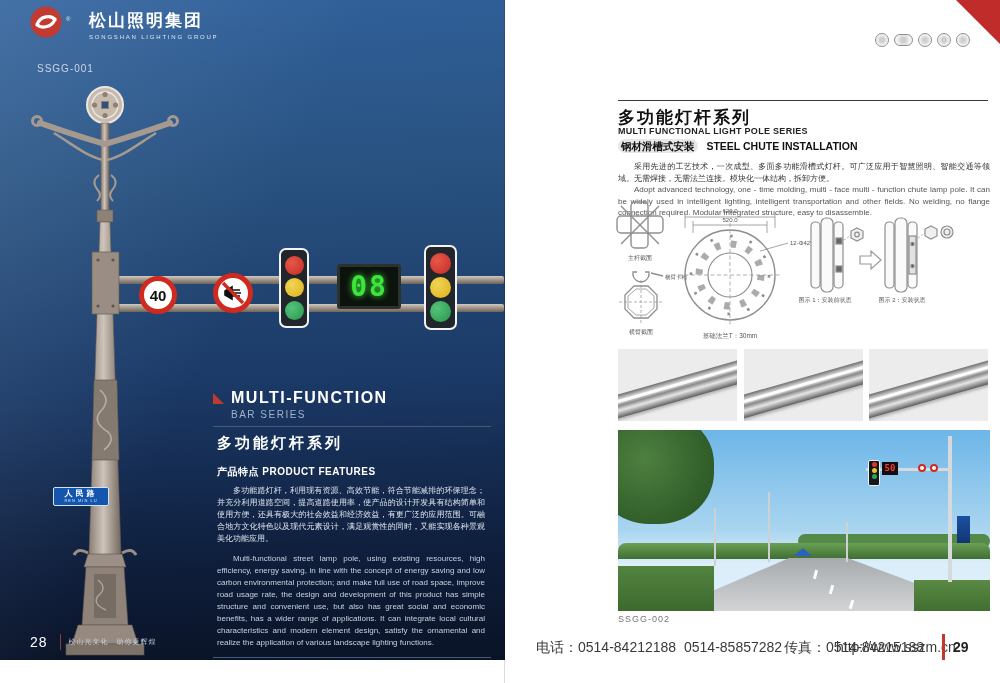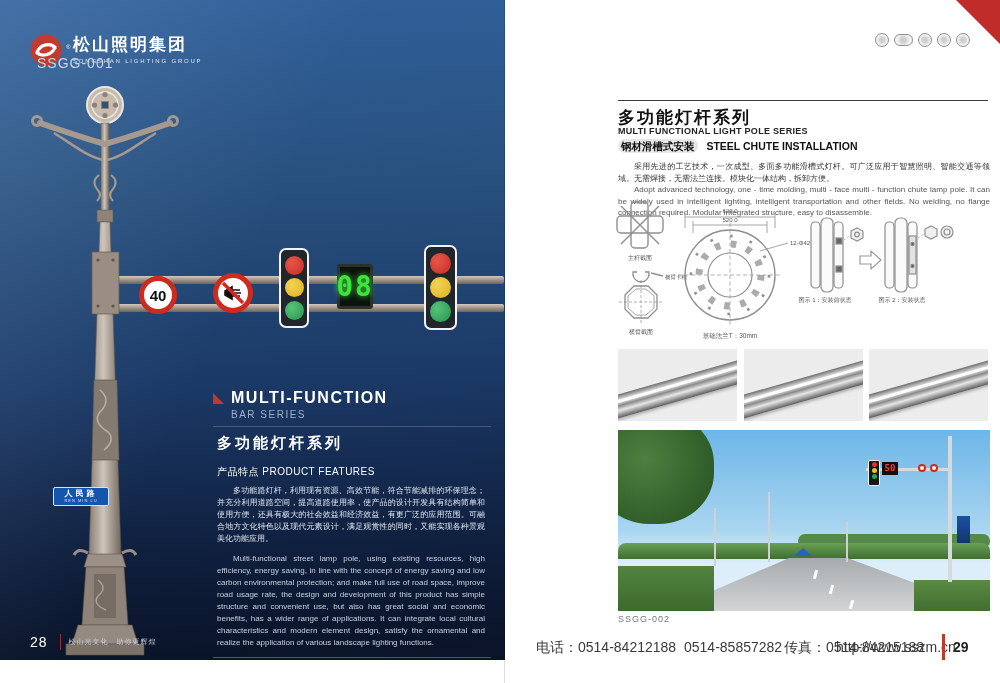--- a/index.html
+++ b/index.html
@@ -5,64 +5,64 @@
   html,body{margin:0;padding:0;background:#e9e9e9;}
   #canvas{position:relative;width:1000px;height:683px;background:#ffffff;overflow:hidden;
           font-family:"Liberation Sans", sans-serif;}
   .abs{position:absolute;}
 
   
   #left-page{left:0;top:0;width:505px;height:660px;
     background:linear-gradient(178deg,#30609a 0%,#28517f 28%,#1b3966 58%,#0e1d3a 85%,#0a1326 100%);}
   #left-page .sheen{left:0;top:0;width:505px;height:660px;
     background:linear-gradient(115deg,rgba(173,200,232,.16) 0%,rgba(173,200,232,.05) 30%,transparent 46%);}
-  #logo-row{left:28px;top:32px;display:flex;align-items:center;}
+  #logo-row{left:28px;top:4px;display:flex;align-items:flex-end;gap:16px;}
   #logo-text{margin-left:9px;}
   #brand-cn{color:#fff;font-weight:bold;font-size:17px;letter-spacing:2px;line-height:1.1;}
   #brand-en{color:#dfe6f2;font-size:6px;letter-spacing:1.8px;margin-top:3px;}
   #reg-mark{color:#e8eef8;font-size:6px;position:absolute;left:38px;top:12px;}
-  #model-code-left{left:37px;top:55px;color:#cdd6e4;font-size:14px;letter-spacing:1px;}
+  #model-code-left{left:37px;top:63px;color:#cdd6e4;font-size:10px;letter-spacing:1px;}
 
   .rail{position:absolute;left:98px;width:406px;height:8px;z-index:1;
     background:linear-gradient(#d2c9bf,#998e83 55%,#6e6459);border-radius:2px;}
   #pole-svg{left:0;top:80px;z-index:2;}
 
   .sign-circle{position:absolute;z-index:3;background:#fff;border-radius:50%;box-sizing:border-box;
     display:flex;align-items:center;justify-content:center;}
   #sign-40{left:139px;top:276px;width:38px;height:38px;border:5px solid #ce2a1f;
     font-weight:bold;font-size:15px;color:#101010;}
   #sign-nohorn{left:213px;top:273px;width:40px;height:40px;border:5px solid #ce2a1f;}
   .tlight{position:absolute;z-index:3;background:#20262c;border:2px solid #f3f3f3;border-radius:7px;
     box-sizing:border-box;display:flex;flex-direction:column;align-items:center;justify-content:space-around;padding:4px 0;}
   #tlight-1{left:279px;top:248px;width:30px;height:80px;}
   #tlight-2{left:424px;top:245px;width:33px;height:85px;}
   .lamp{border-radius:50%;}
   #tlight-1 .lamp{width:19px;height:19px;}
   #tlight-2 .lamp{width:21px;height:21px;}
   .lamp.red{background:radial-gradient(circle at 35% 35%,#e8564a,#c22d22);}
   .lamp.yellow{background:radial-gradient(circle at 35% 35%,#f2d354,#ddb21d);}
   .lamp.green{background:radial-gradient(circle at 35% 35%,#55c47a,#27954c);}
-  #countdown{left:337px;top:264px;width:36px;height:45px;z-index:3;background:#0c130c;
+  #countdown{left:337px;top:264px;width:64px;height:45px;z-index:3;background:#0c130c;
     border:3px solid #2c312c;border-radius:3px;box-sizing:border-box;
     display:flex;align-items:center;justify-content:center;
     font-family:"DejaVu Sans Mono",monospace;font-weight:bold;font-size:28px;color:#3ce43c;
     letter-spacing:2px;text-shadow:0 0 6px rgba(70,255,70,.85);}
   #street-sign{left:53px;top:487px;width:56px;height:19px;z-index:3;background:#1456ae;
     border:1px solid #d3e2f7;border-radius:2px;box-sizing:border-box;color:#fff;text-align:center;padding-top:2px;}
   #street-sign .cn{font-size:8px;font-weight:bold;letter-spacing:3px;line-height:1;}
   #street-sign .en{font-size:4px;letter-spacing:1px;line-height:1.4;color:#cfe0f7;}
 
   #series-block{left:213px;top:389px;width:278px;z-index:4;}
   #series-title-row{display:flex;align-items:center;}
   #series-tri{width:0;height:0;border-bottom:11px solid #c13a30;border-right:11px solid transparent;margin-right:7px;}
   #series-title-en{color:#fff;font-size:16px;font-weight:bold;letter-spacing:1.5px;}
   #series-sub-en{color:#9fb2ca;font-size:10px;letter-spacing:1.5px;margin:2px 0 6px 18px;}
   .ldivider{height:1px;background:#45597b;margin:2px 0 7px 0;}
   #series-title-cn{color:#fff;font-size:15px;font-weight:bold;letter-spacing:3px;margin-left:4px;}
-  #features-heading{margin:12px 0 6px 4px;color:#fff;font-weight:normal;font-size:10px;letter-spacing:.5px;}
+  #features-heading{margin:12px 0 6px 4px;color:#fff;font-weight:bold;font-size:10px;letter-spacing:.5px;}
   .para{color:#dde4ef;font-size:8px;line-height:1.5;text-align:justify;text-indent:2em;margin:0 0 8px 4px;width:268px;}
   .para.en{color:#c6d0de;}
   #left-footer{left:30px;top:634px;display:flex;align-items:center;z-index:4;}
   #page-num-left{color:#fff;font-size:14px;letter-spacing:1px;}
   #left-foot-bar{width:1px;height:16px;background:#8e3a33;margin:0 8px 0 12px;}
   #left-slogan{color:#c9d2e0;font-size:7px;letter-spacing:1px;}
 
   
   #right-page{left:505px;top:0;width:495px;height:683px;background:#fff;}
   #corner-ribbon{right:0;top:0;width:0;height:0;border-top:44px solid #bf2c2a;border-left:44px solid transparent;}

